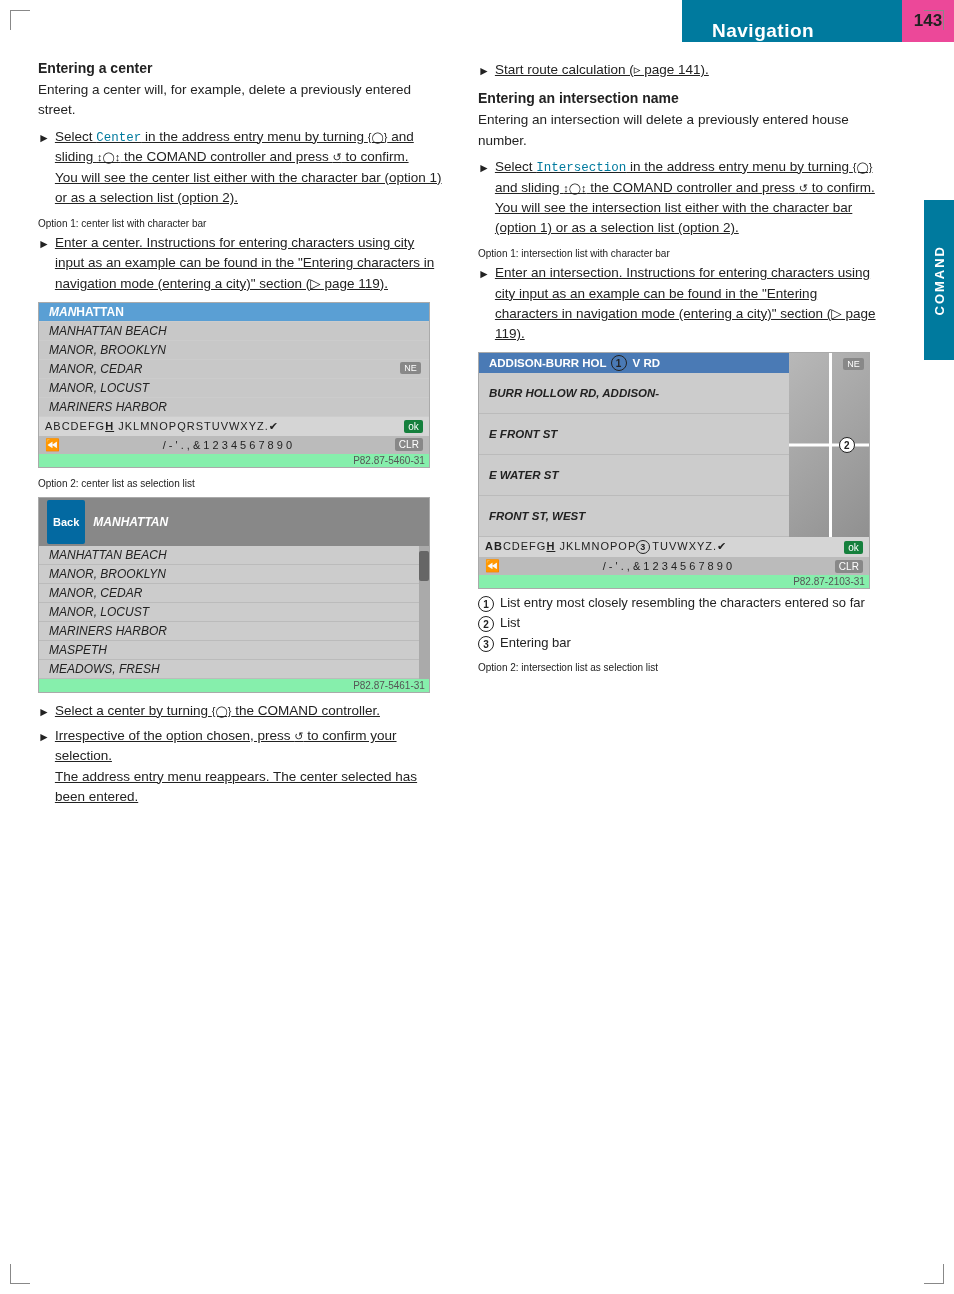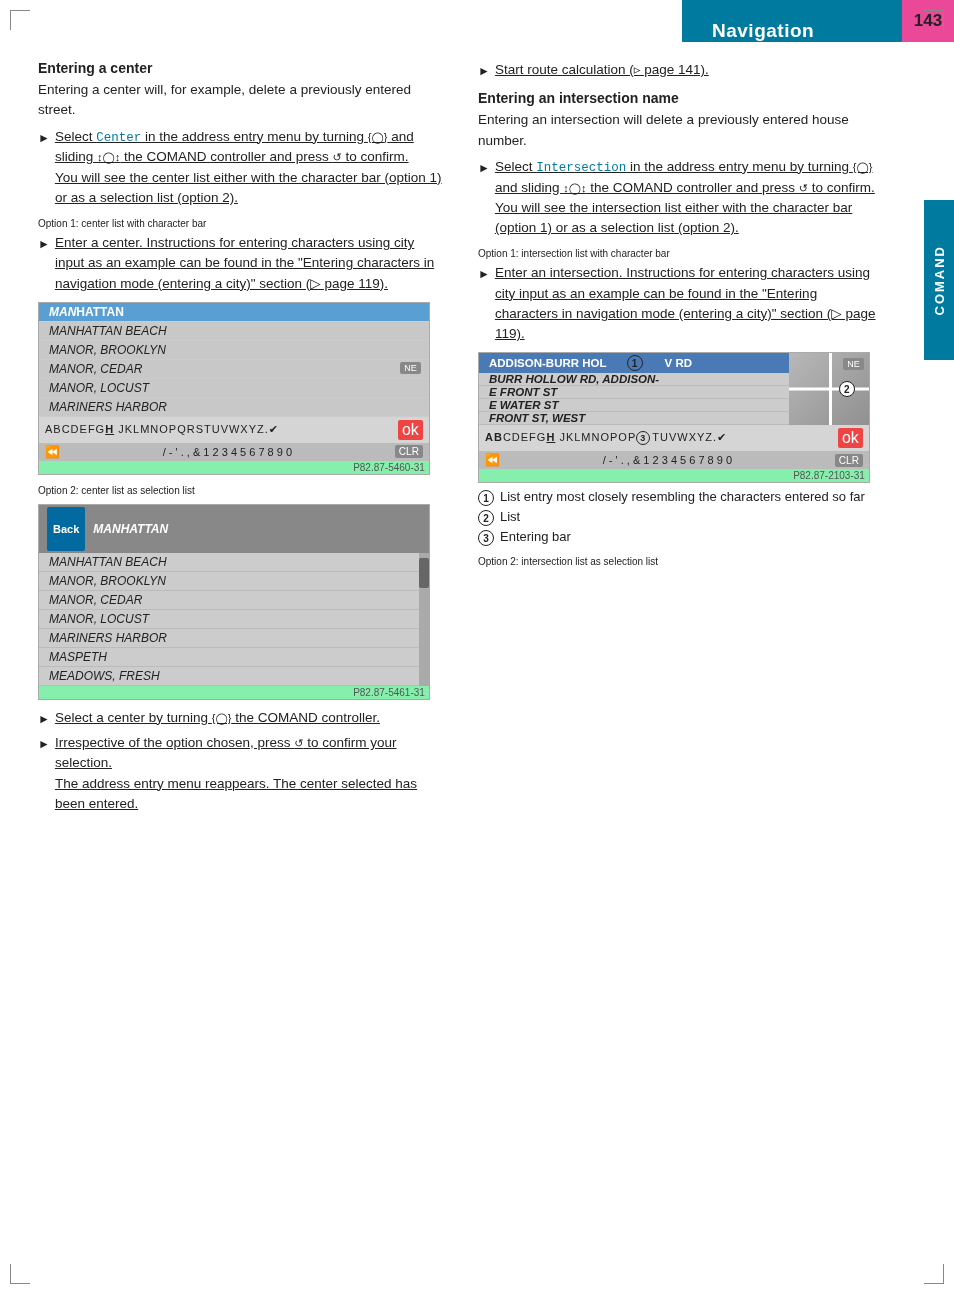--- a/index.html
+++ b/index.html
@@ -168,23 +168,23 @@
       padding: 3px 6px;
       font-size: 11px;
       display: flex;
       justify-content: space-between;
       align-items: center;
     }
     .char-bar-main {
       letter-spacing: 1px;
     }
     .char-bar-ok {
-      background: #ef4444;
-      color: #fff;
-      font-size: 16px;
+      background: #15803d;
+      color: #fff;
+      font-size: 10px;
       padding: 1px 4px;
       border-radius: 2px;
     }
     .char-bar-clr {
       background: #888;
       color: #fff;
       font-size: 10px;
       padding: 1px 4px;
       border-radius: 2px;
     }
@@ -287,24 +287,24 @@
     }
 
     .int-selected-row {
       background: #4a7ab5;
       color: #fff;
       padding: 2px 10px;
       font-size: 11.5px;
       font-weight: bold;
       display: flex;
       align-items: center;
-      gap: 20px;
+      gap: 4px;
     }
     .int-list-row {
-      padding: 0 10px;
+      padding: 14px 10px;
       font-size: 11.5px;
       font-weight: bold;
       border-bottom: 1px solid #bbb;
       background: #ccc;
       display: flex;
       align-items: flex-end;
     }
     .int-map-row {
       display: flex;
     }

